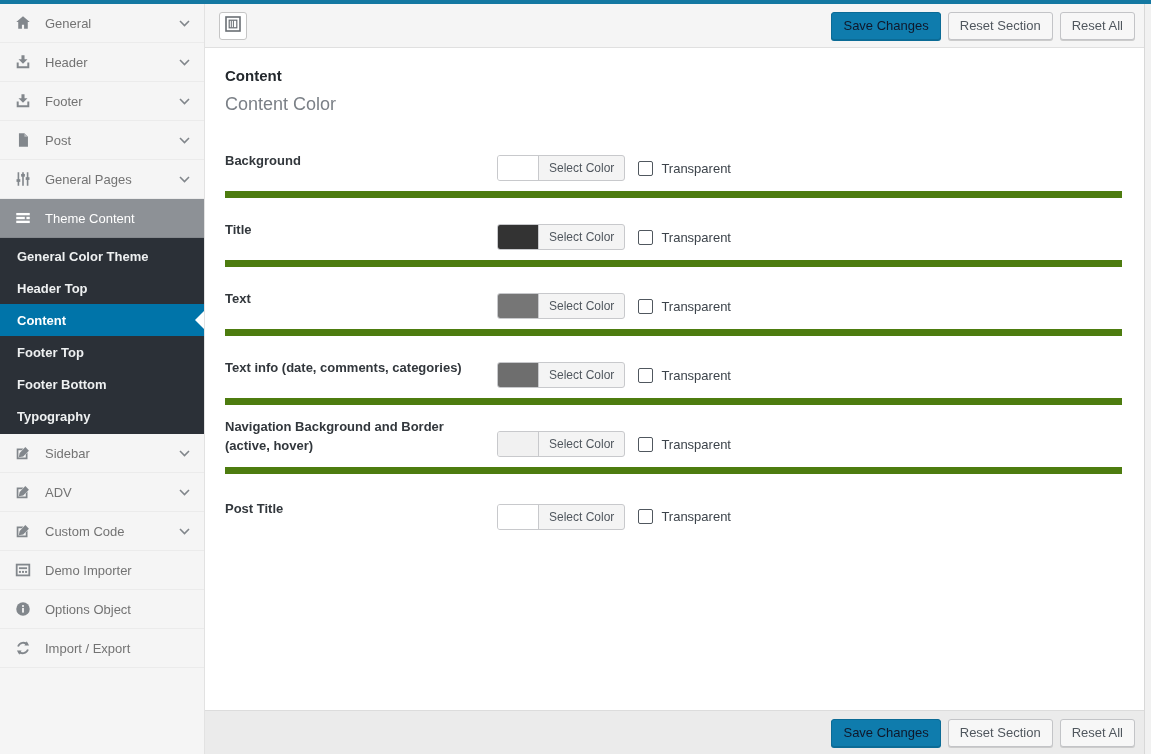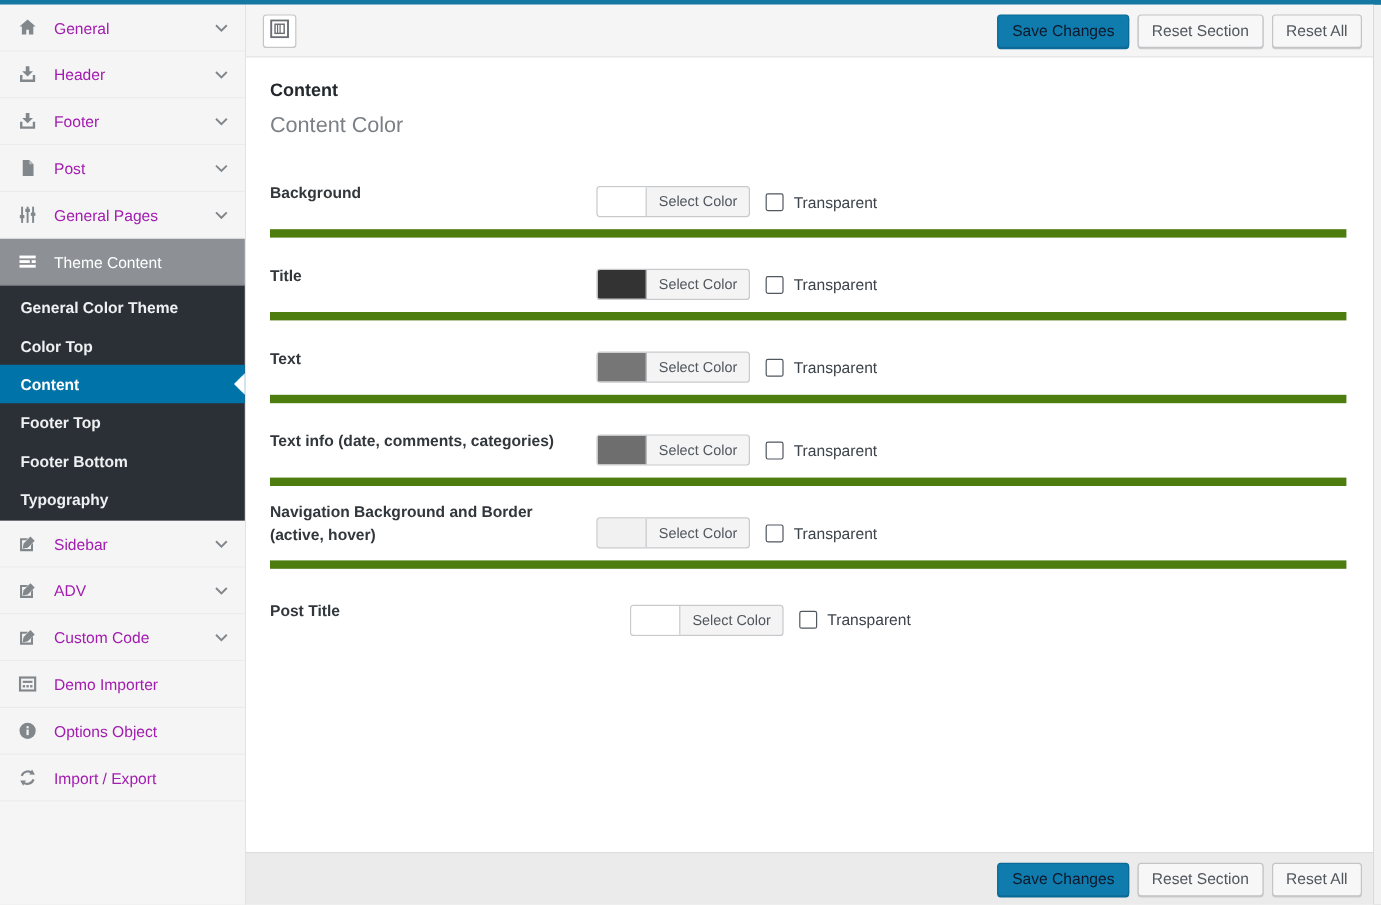--- a/index.html
+++ b/index.html
@@ -9,21 +9,21 @@
     background:#f1f1f1;font-family:"Liberation Sans",sans-serif;
     -webkit-font-smoothing:antialiased;
   }
   .topline{height:4px;background:#1478a2;}
   .main{display:flex;height:750px;}
 
   
   .sidebar{width:205px;min-width:205px;background:#f5f5f5;border-right:1px solid #e2e2e2;display:flex;flex-direction:column;}
   .side-item{height:39px;display:flex;align-items:center;padding:0 14px 0 13px;border-bottom:1px solid #ebebeb;cursor:pointer;background:#f5f5f5;}
   .side-item .ico{width:20px;display:flex;justify-content:center;align-items:center;}
-  .side-item .lbl{font-size:13px;color:#a21caf;margin-left:12px;}
+  .side-item .lbl{font-size:13px;color:#737373;margin-left:12px;}
   .side-item .chev{margin-left:auto;display:flex;align-items:center;}
   .side-item.active-parent{background:#8d9196;border-bottom:1px solid #83878c;}
   .side-item.active-parent .lbl{color:#ffffff;}
 
   .submenu{background:#2b3037;padding:2px 0;}
   .sub-item{position:relative;height:32px;display:flex;align-items:center;padding:0 17px;font-size:13px;font-weight:bold;color:#eef0f1;cursor:pointer;}
   .sub-item.active{background:#0074a9;color:#fff;}
   .sub-item.active::after{
     content:"";position:absolute;right:0;top:50%;transform:translateY(-50%);
     width:0;height:0;border:9px solid transparent;border-right:9px solid #ffffff;border-left:0;
@@ -37,21 +37,21 @@
   .spacer{flex:1;}
   .btn{height:28px;padding:0 11px;font-size:13px;font-family:"Liberation Sans",sans-serif;border-radius:3px;background:#f7f7f7;border:1px solid #c3c4c7;color:#50575e;cursor:pointer;box-shadow:0 1px 0 #cccccc;}
   .btn + .btn{margin-left:7px;}
   .btn.primary{background:#0f7cad;border-color:#0b6b96;color:#0f172a;box-shadow:0 1px 0 #0b6b96;}
 
   .body{flex:1;padding:0 22px 0 20px;overflow:hidden;background:#fff;}
   .page-title{font-size:15px;line-height:18px;font-weight:bold;color:#23282d;margin:19px 0 0;}
   .subtitle{font-size:18px;line-height:16px;color:#7b8087;margin:11px 0 0;}
   .rows{margin-top:17px;}
   .opt-row{display:flex;align-items:center;height:69px;border-bottom:7px solid #4d7c0f;}
-  .opt-row:last-child{border-bottom:none;gap:28px;}
+  .opt-row:last-child{border-bottom:none;}
   .opt-label{width:272px;min-width:272px;padding-right:34px;font-size:13px;font-weight:bold;color:#32373c;line-height:19px;}
   .opt-controls{display:flex;align-items:center;margin-top:16px;}
   .color-btn{display:flex;height:26px;border:1px solid #c8c9cc;border-radius:3px;overflow:hidden;cursor:pointer;background:#f4f4f4;}
   .swatch{width:41px;height:100%;border-right:1px solid #c8c9cc;}
   .sc-label{display:flex;align-items:center;padding:0 10px;font-size:12px;color:#50575e;}
   .checkbox{width:15px;height:15px;min-width:15px;border:1px solid #50575e;border-radius:2px;background:#fff;margin-left:13px;cursor:pointer;}
   .chk-label{margin-left:8px;font-size:13px;color:#3c434a;}
 
   .footbar{height:44px;min-height:44px;background:#ebebeb;border-top:1px solid #dcdcdc;display:flex;align-items:center;justify-content:flex-end;padding:0 9px;}
 </style>
@@ -152,21 +152,21 @@
           </svg>
         </span>
         <span class="lbl">Theme Content</span>
       </div>
 
       <nav class="submenu">
         <div class="sub-item">
             <span>General Color Theme</span>
           </div>
         <div class="sub-item">
-            <span>Color Top</span>
+            <span>Header Top</span>
           </div>
         <div class="sub-item active">
             <span>Content</span>
           </div>
         <div class="sub-item">
             <span>Footer Top</span>
           </div>
         <div class="sub-item">
             <span>Footer Bottom</span>
           </div>

